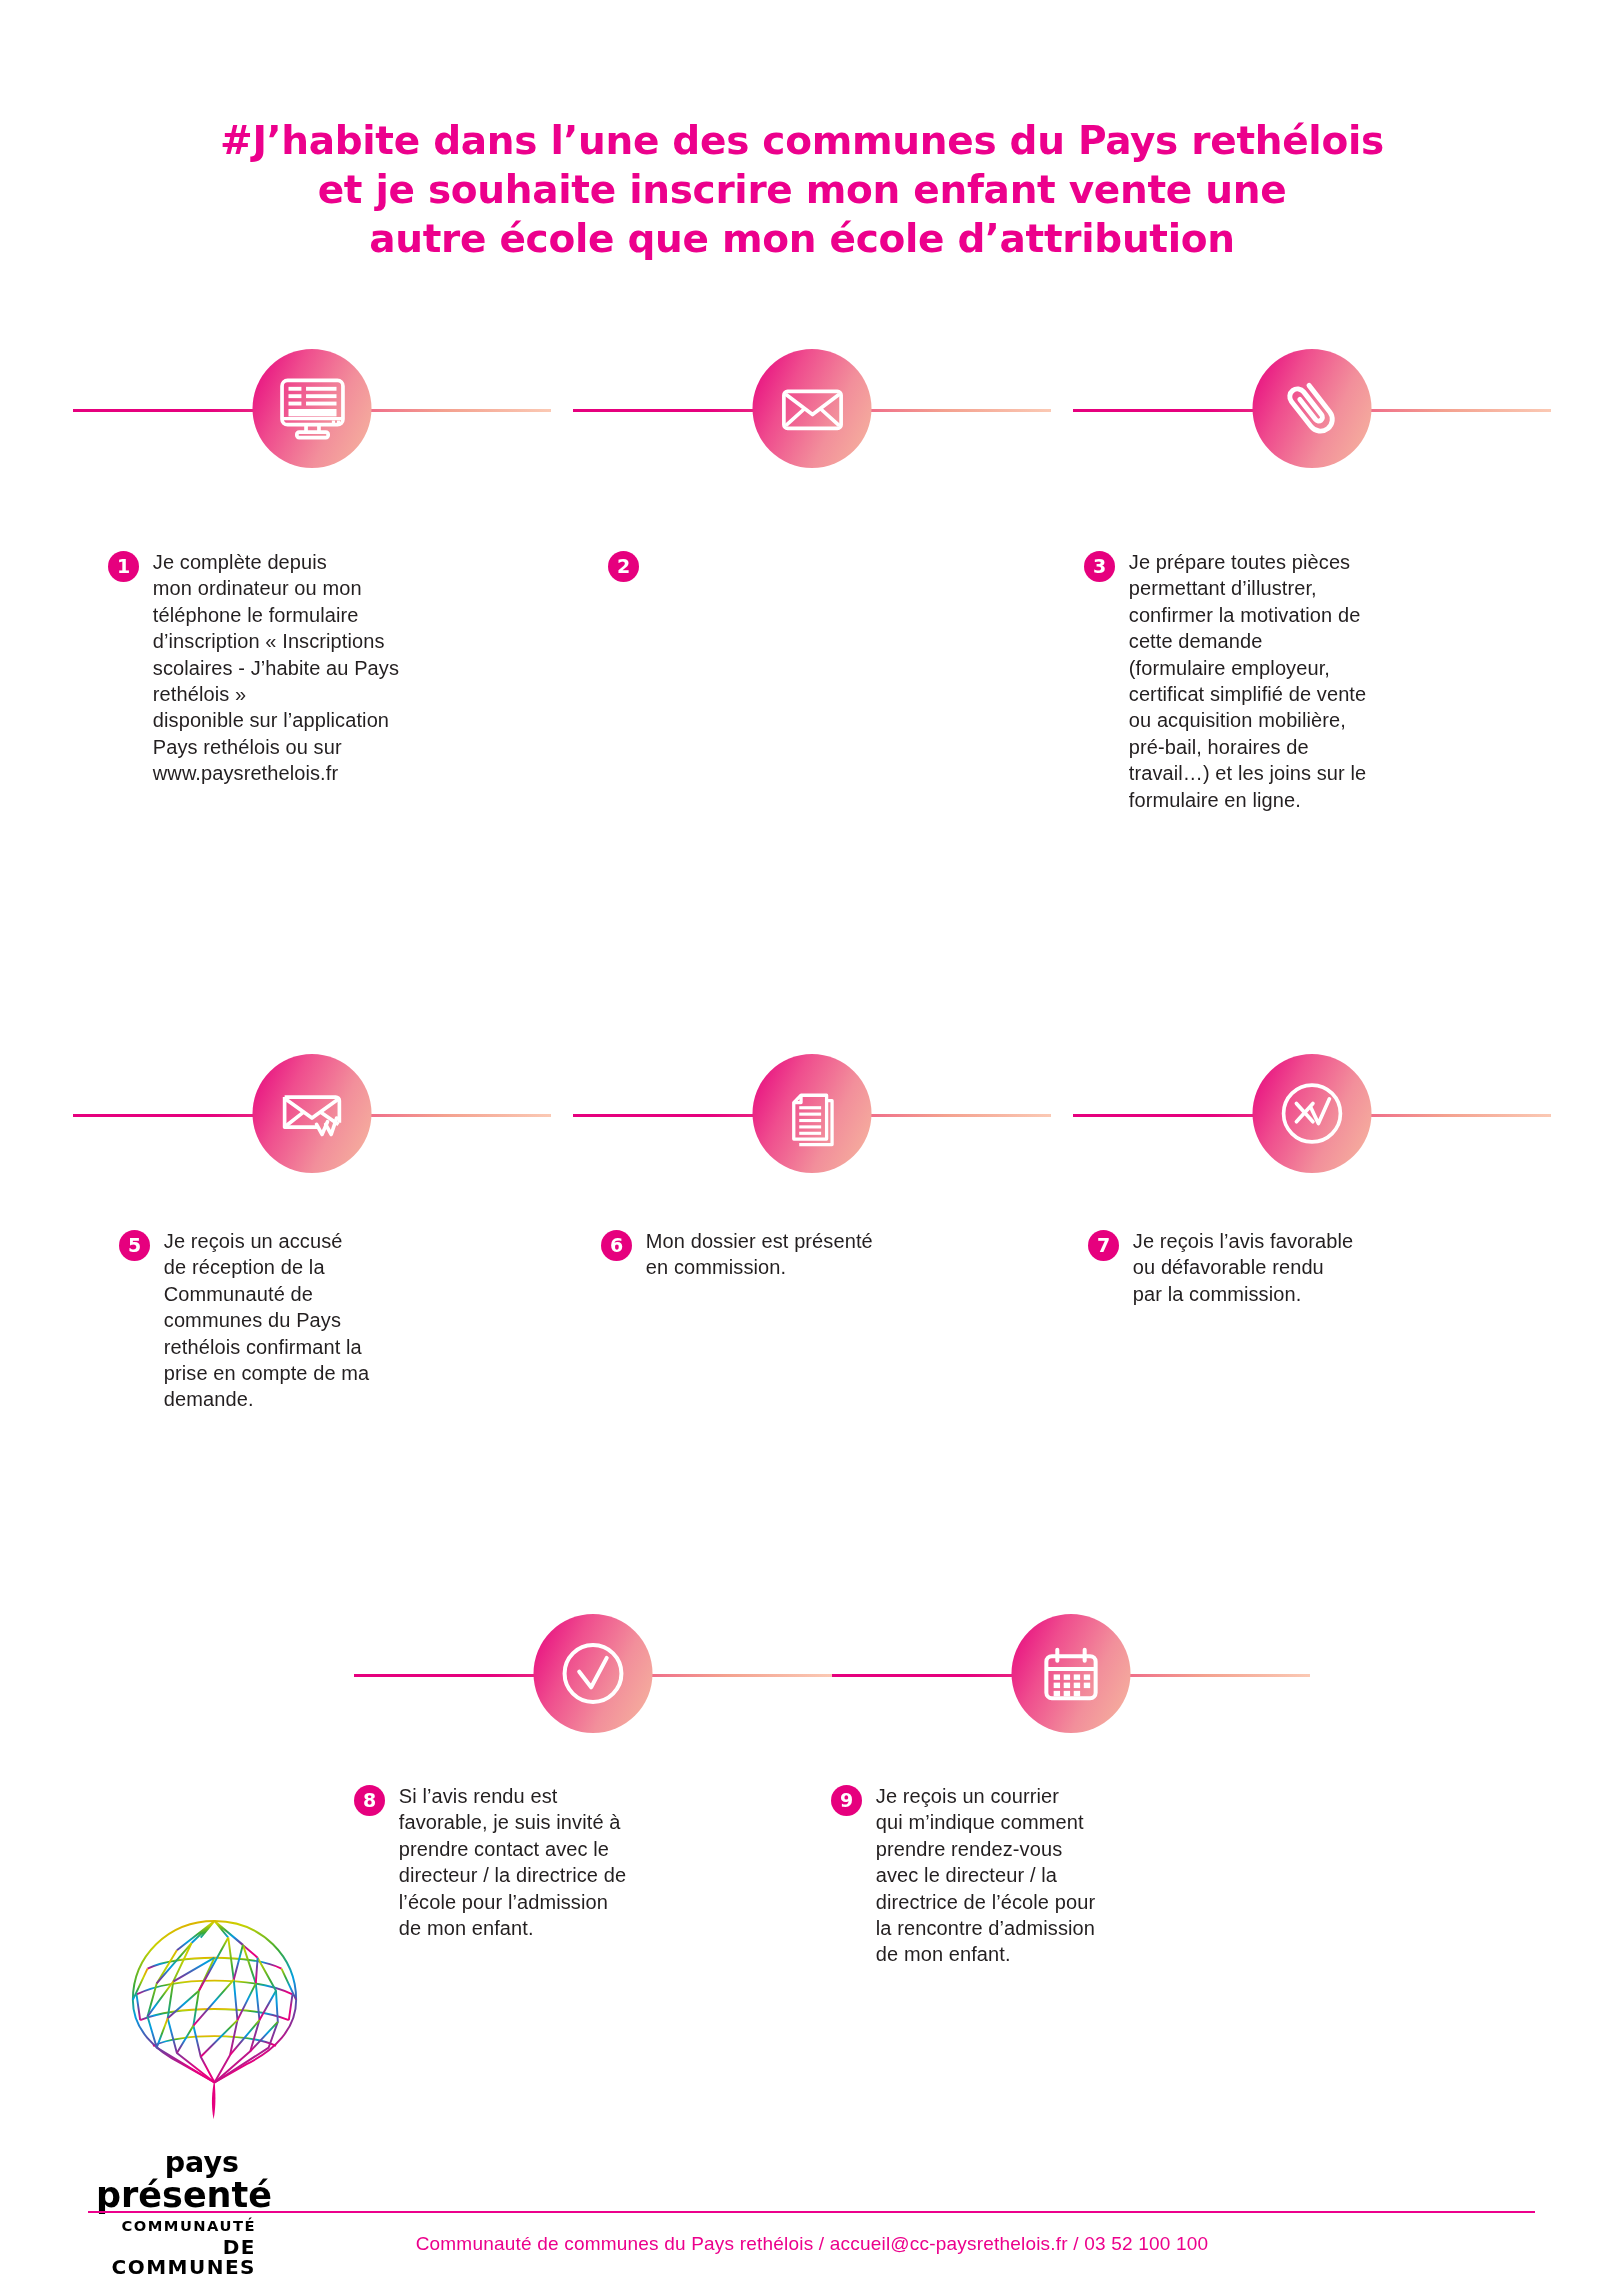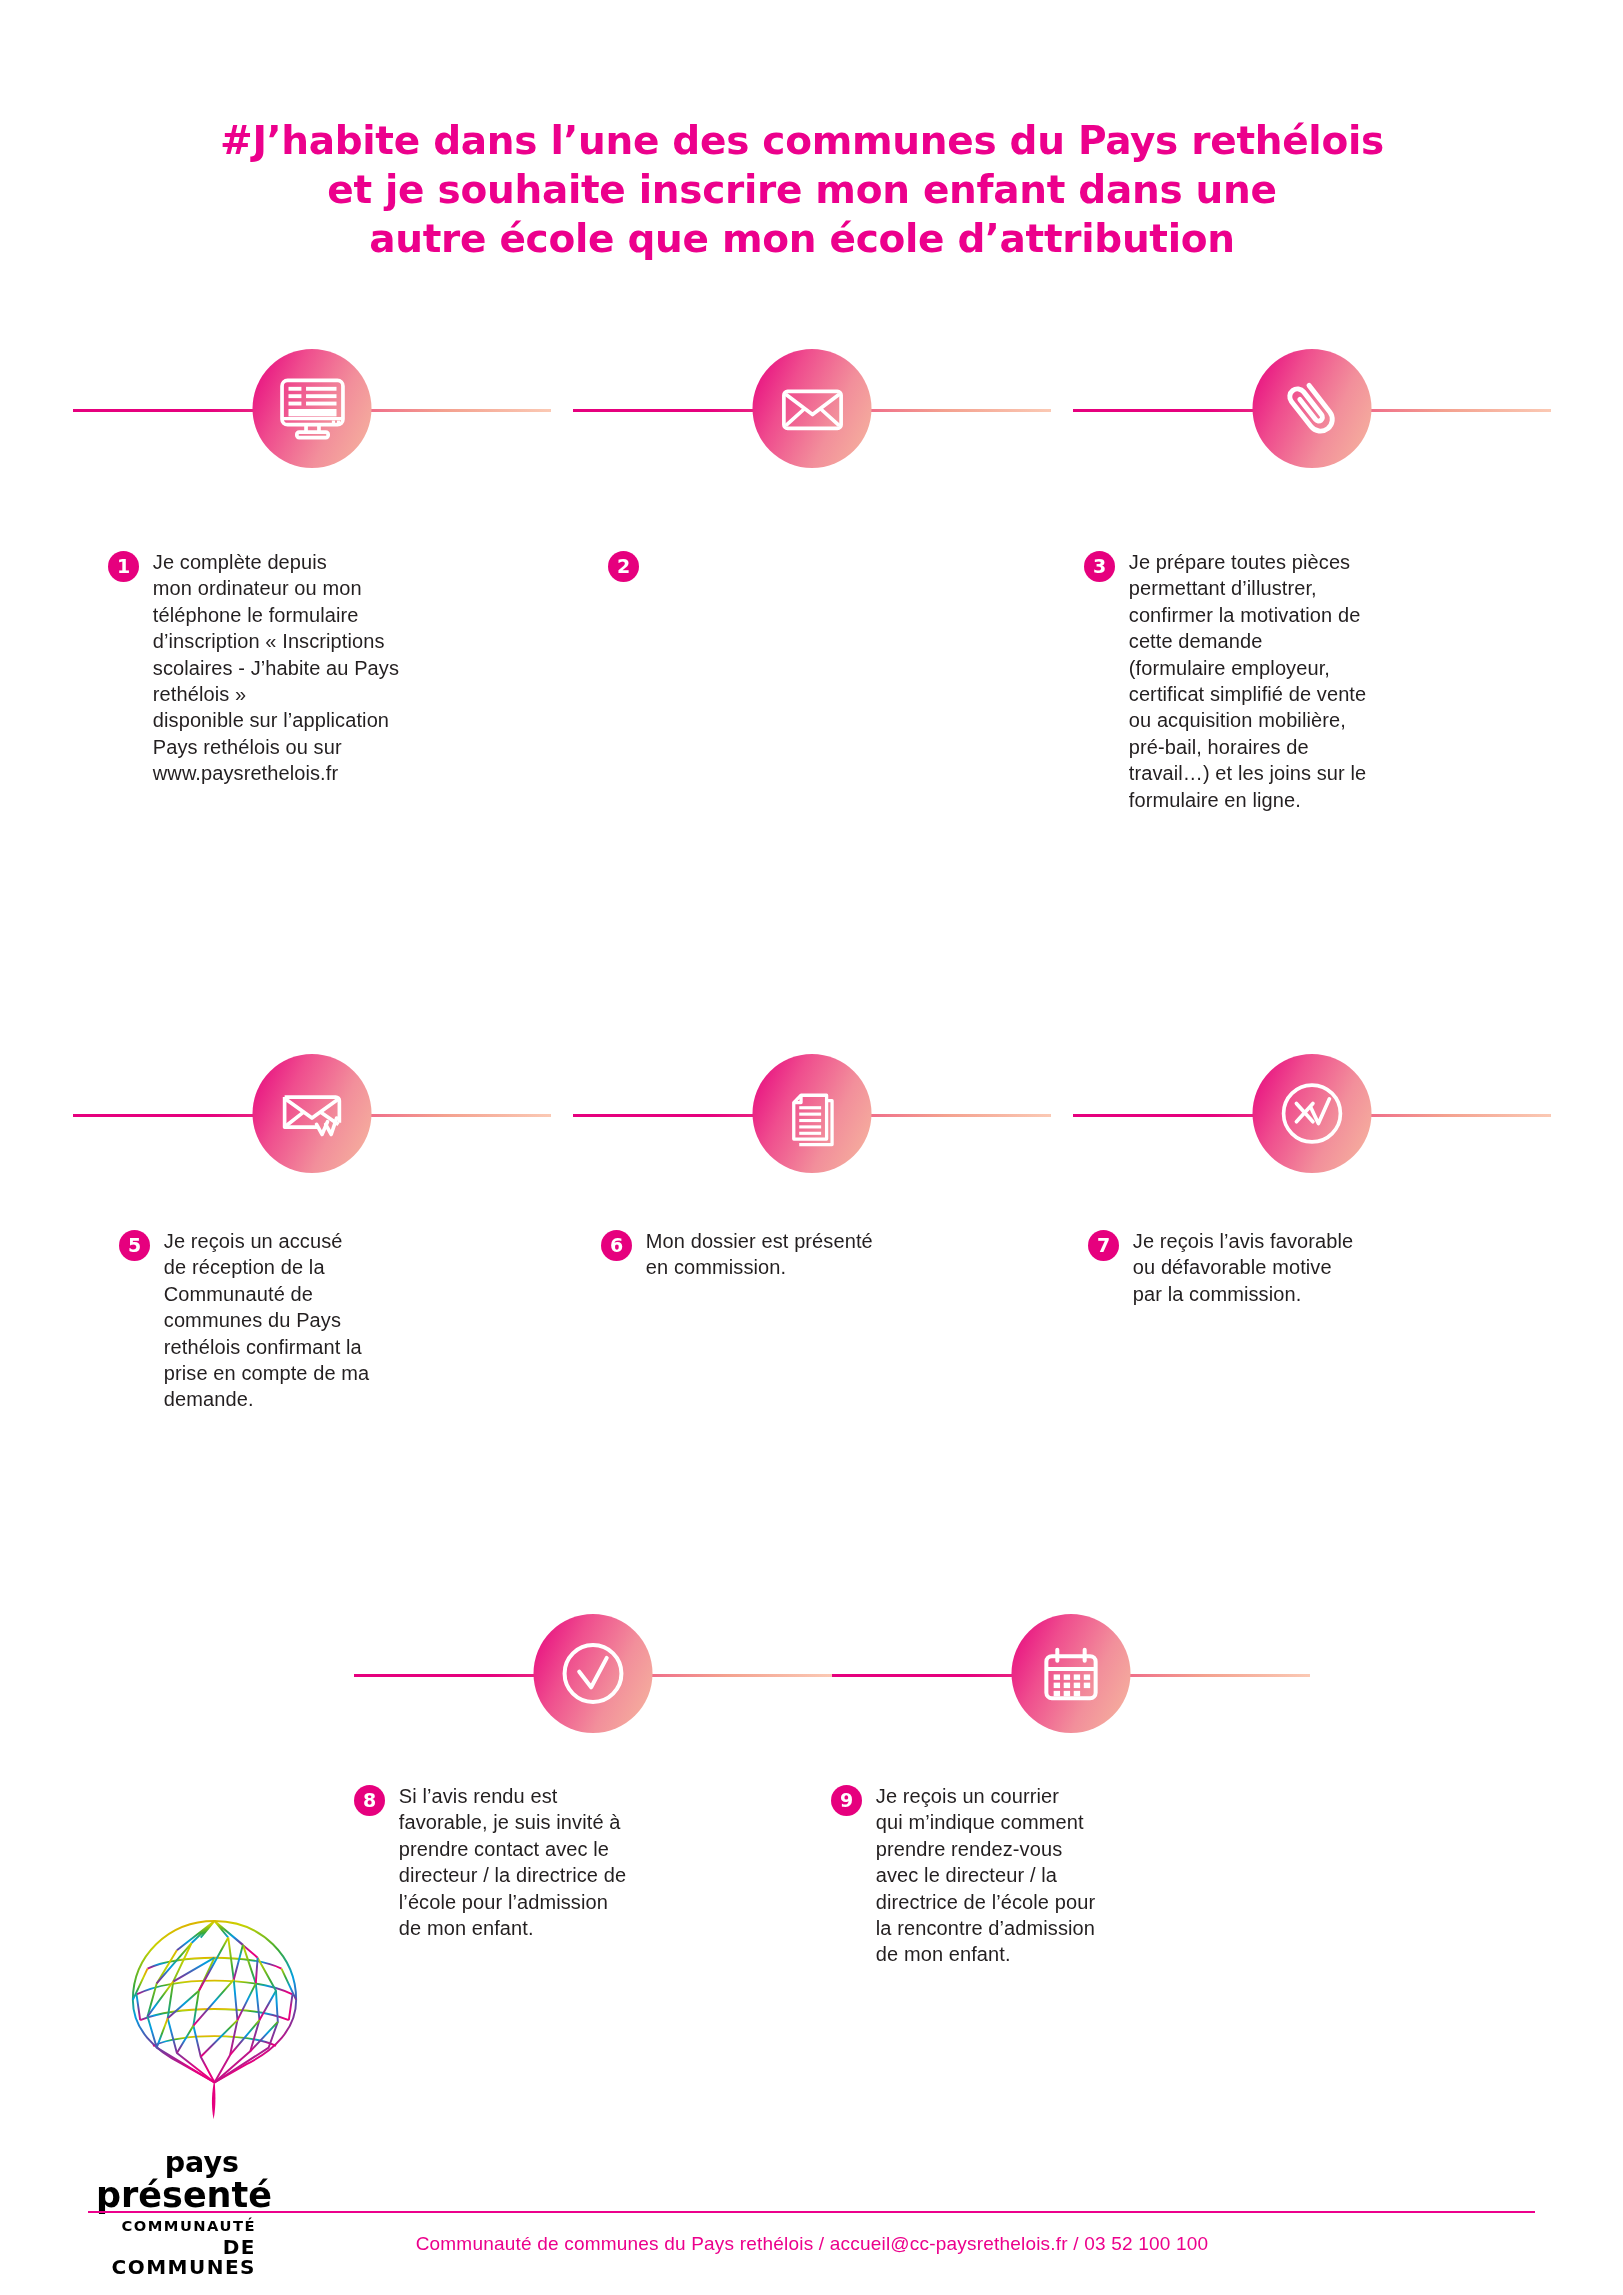--- a/index.html
+++ b/index.html
@@ -148,21 +148,21 @@
     font-family: "Liberation Sans", sans-serif;
     font-size: 19px;
     letter-spacing: 0.2px;
   }
 </style>
 </head>
 <body>
 
 <div class="title">
   <span class="tline">#J’habite dans l’une des communes du Pays rethélois</span>
-  <span class="tline">et je souhaite inscrire mon enfant dans une</span>
+  <span class="tline">et je souhaite inscrire mon enfant vente une</span>
   <span class="tline">autre école que mon école d’attribution</span>
 </div>
 
 <div class="row" style="top:409px;">
 
   <div class="cell" style="left:73px;">
     <div class="connector"></div>
     <div class="circle-wrap">
       <div class="circle">
         <svg width="72" height="72" viewBox="0 0 78 78">
@@ -303,21 +303,21 @@
 demande.</div>
 </div>
 <div class="step-text" style="left:601px; top:1228px; width:386px;">
   <div class="badge">6</div>
   <div class="body-text">Mon dossier est présenté
 en commission.</div>
 </div>
 <div class="step-text" style="left:1088px; top:1228px; width:386px;">
   <div class="badge">7</div>
   <div class="body-text">Je reçois l’avis favorable
-ou défavorable motive
+ou défavorable rendu
 par la commission.</div>
 </div>
 
 <div class="row" style="top:1674px;">
 
   <div class="cell" style="left:354px;">
     <div class="connector"></div>
     <div class="circle-wrap">
       <div class="circle">
         <svg width="77" height="77" viewBox="0 0 84 84">

